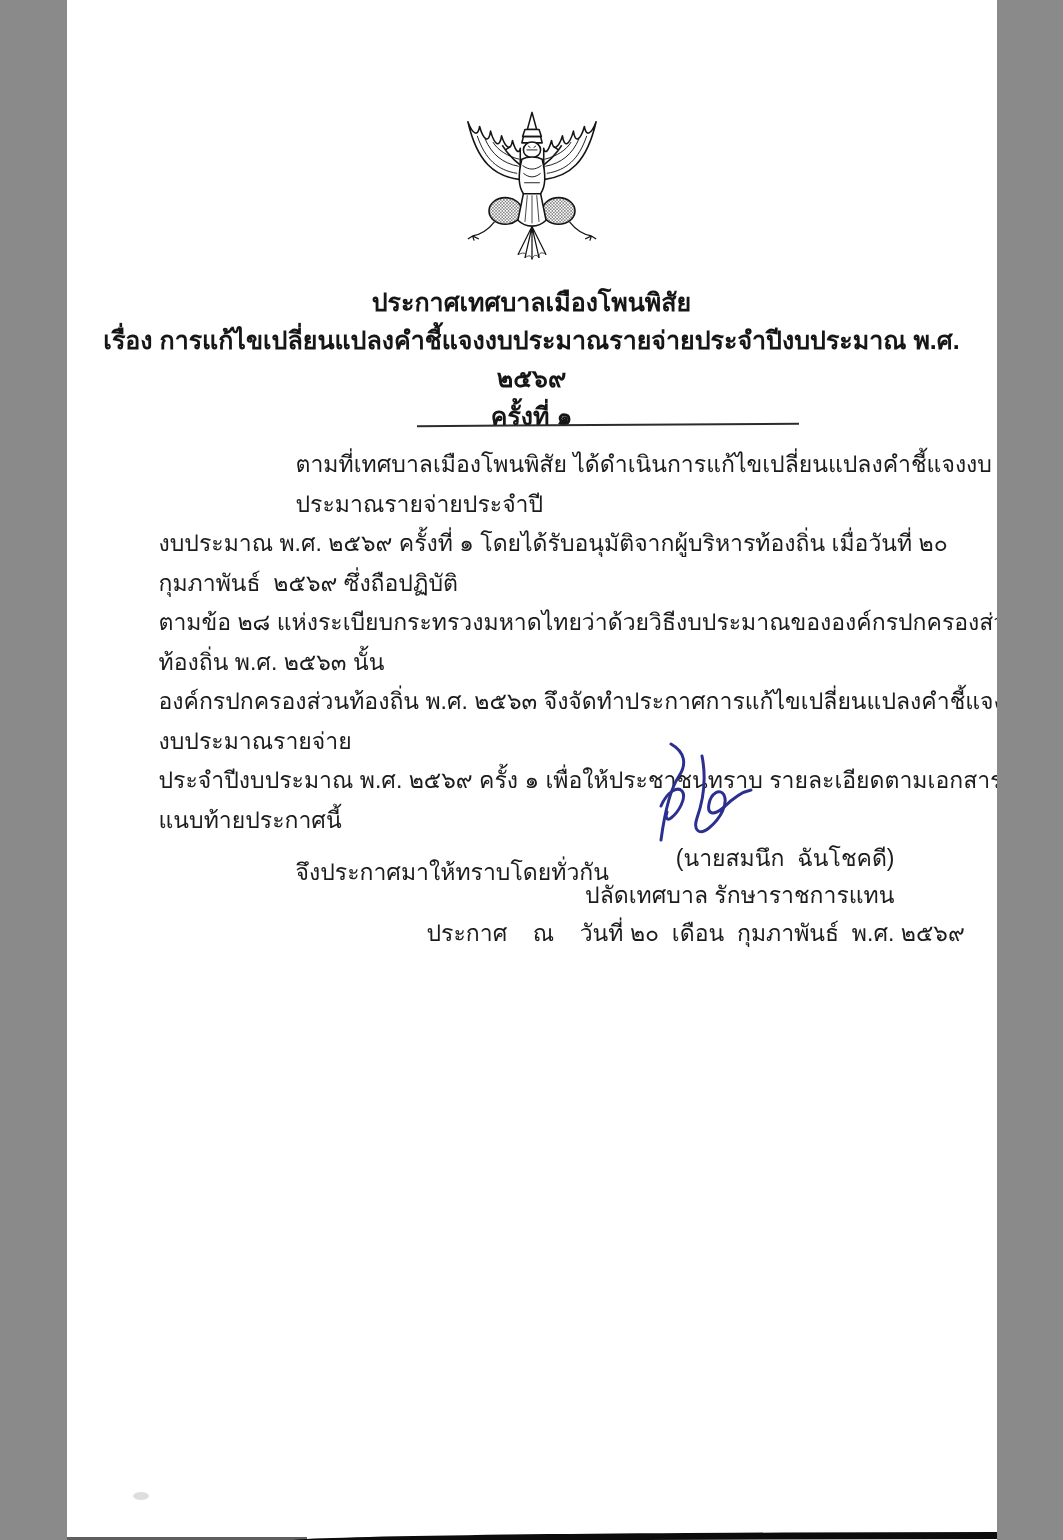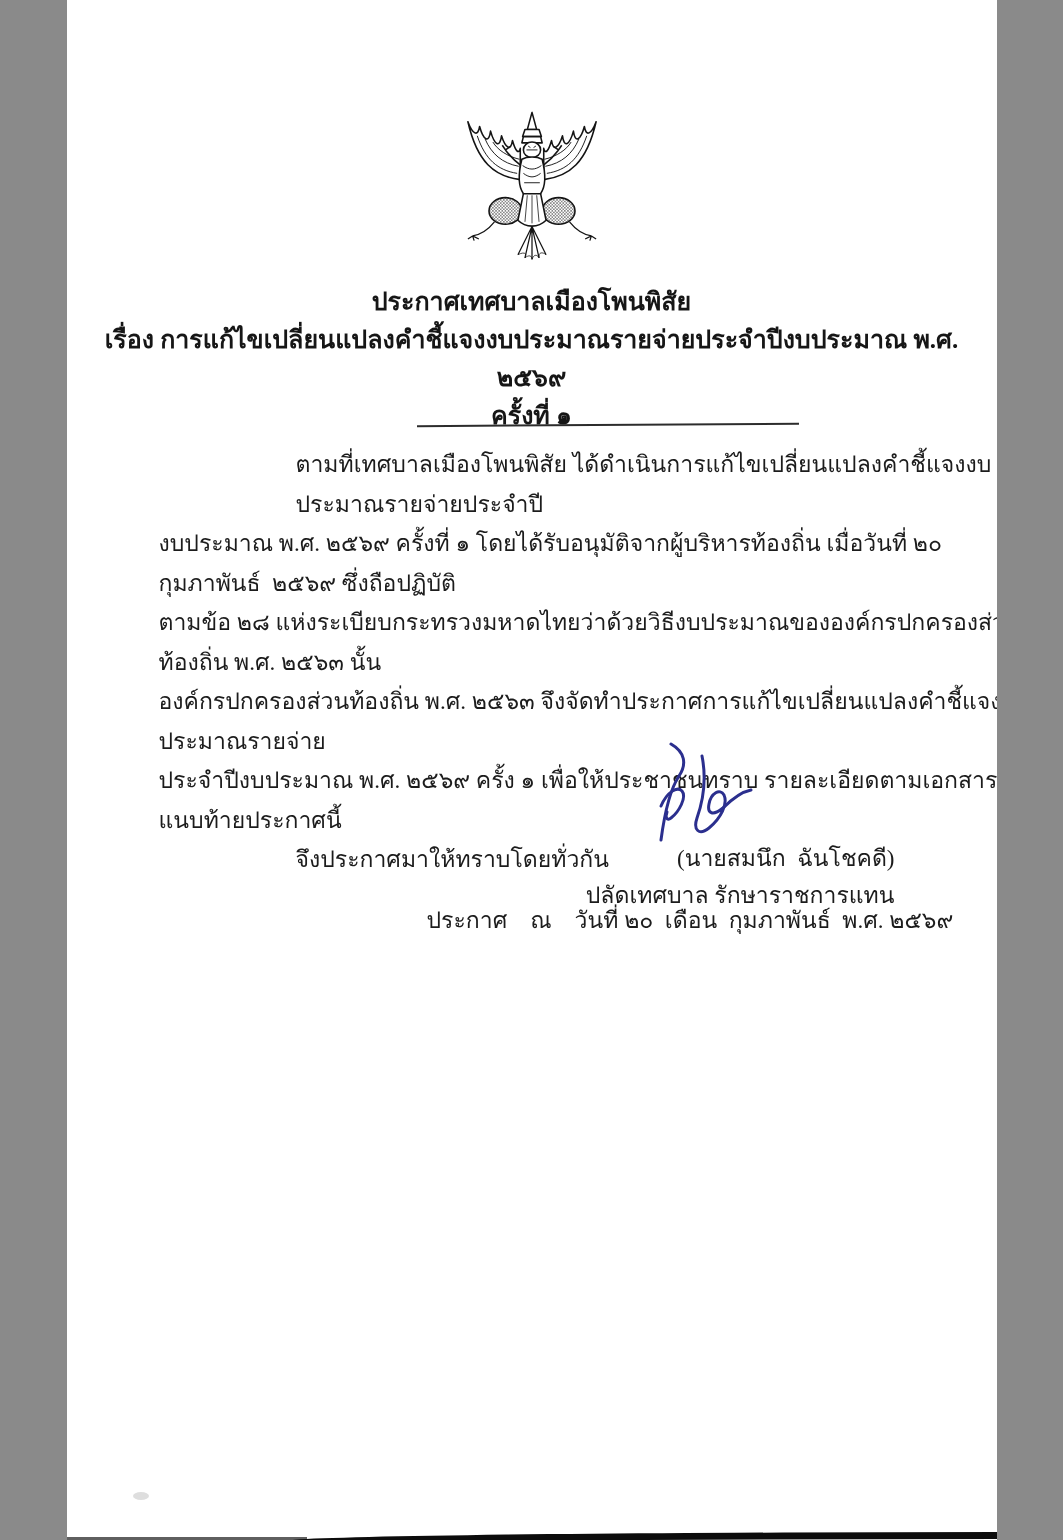--- a/index.html
+++ b/index.html
@@ -2,21 +2,21 @@
 <html><head>
 <meta charset="utf-8">
 <style>
   html,body{margin:0;padding:0;background:#8a8a8a;}
   .page{
     position:relative;
     width:930px;height:1540px;
     margin:0 auto;
     background:#ffffff;
     overflow:hidden;
-    font-family:Liberation Serif, serif;
+    font-family:Liberation Sans, sans-serif;
     color:#1d1d1d;
   }
   .t{white-space:pre-wrap;}
   .emblem{
     position:absolute;top:110px;left:50%;
     transform:translateX(-50%);
   }
   .title-block{
     position:absolute;top:283px;left:0;width:100%;
     text-align:center;font-weight:bold;font-size:25px;line-height:38px;
@@ -116,21 +116,21 @@
   </div>
 
   <div class="divider"></div>
 
   <div class="body-block">
     <div class="t indent">ตามที่เทศบาลเมืองโพนพิสัย ได้ดำเนินการแก้ไขเปลี่ยนแปลงคำชี้แจงงบประมาณรายจ่ายประจำปี</div>
     <div class="t">งบประมาณ พ.ศ. ๒๕๖๙ ครั้งที่ ๑ โดยได้รับอนุมัติจากผู้บริหารท้องถิ่น เมื่อวันที่ ๒๐ กุมภาพันธ์  ๒๕๖๙ ซึ่งถือปฏิบัติ</div>
     <div class="t">ตามข้อ ๒๘ แห่งระเบียบกระทรวงมหาดไทยว่าด้วยวิธีงบประมาณขององค์กรปกครองส่วนท้องถิ่น พ.ศ. ๒๕๖๓ นั้น</div>
     <div class="t">องค์กรปกครองส่วนท้องถิ่น พ.ศ. ๒๕๖๓ จึงจัดทำประกาศการแก้ไขเปลี่ยนแปลงคำชี้แจงงบประมาณรายจ่าย</div>
     <div class="t">ประจำปีงบประมาณ พ.ศ. ๒๕๖๙ ครั้ง ๑ เพื่อให้ประชาชนทราบ รายละเอียดตามเอกสารแนบท้ายประกาศนี้</div>
-    <div class="t indent" style="margin-top:0">จึงประกาศมาให้ทราบโดยทั่วกัน</div>
+    <div class="t indent" style="margin-top:13px">จึงประกาศมาให้ทราบโดยทั่วกัน</div>
     <div class="t date-line" style="margin-top:21px">ประกาศ    ณ    วันที่ ๒๐  เดือน  กุมภาพันธ์  พ.ศ. ๒๕๖๙</div>
   </div>
 
   <div class="signature">
     <svg width="135" height="105" viewBox="0 0 135 105" xmlns="http://www.w3.org/2000/svg">
       <g fill="none" stroke="#2b2f8e" stroke-width="3" stroke-linecap="round">
         <path d="M44,2 C58,10 60,22 52,34 C44,46 38,68 34,98"></path>
         <path d="M34,64 C40,50 50,44 55,49 C60,55 52,70 44,76 C40,79 38,76 40,70"></path>
         <path d="M75,14 C79,34 77,56 70,76 C66,88 72,94 82,86 C94,76 101,62 97,53 C93,46 84,51 82,62 C80,72 86,74 96,66"></path>
         <path d="M96,66 C104,58 114,50 124,48"></path>

